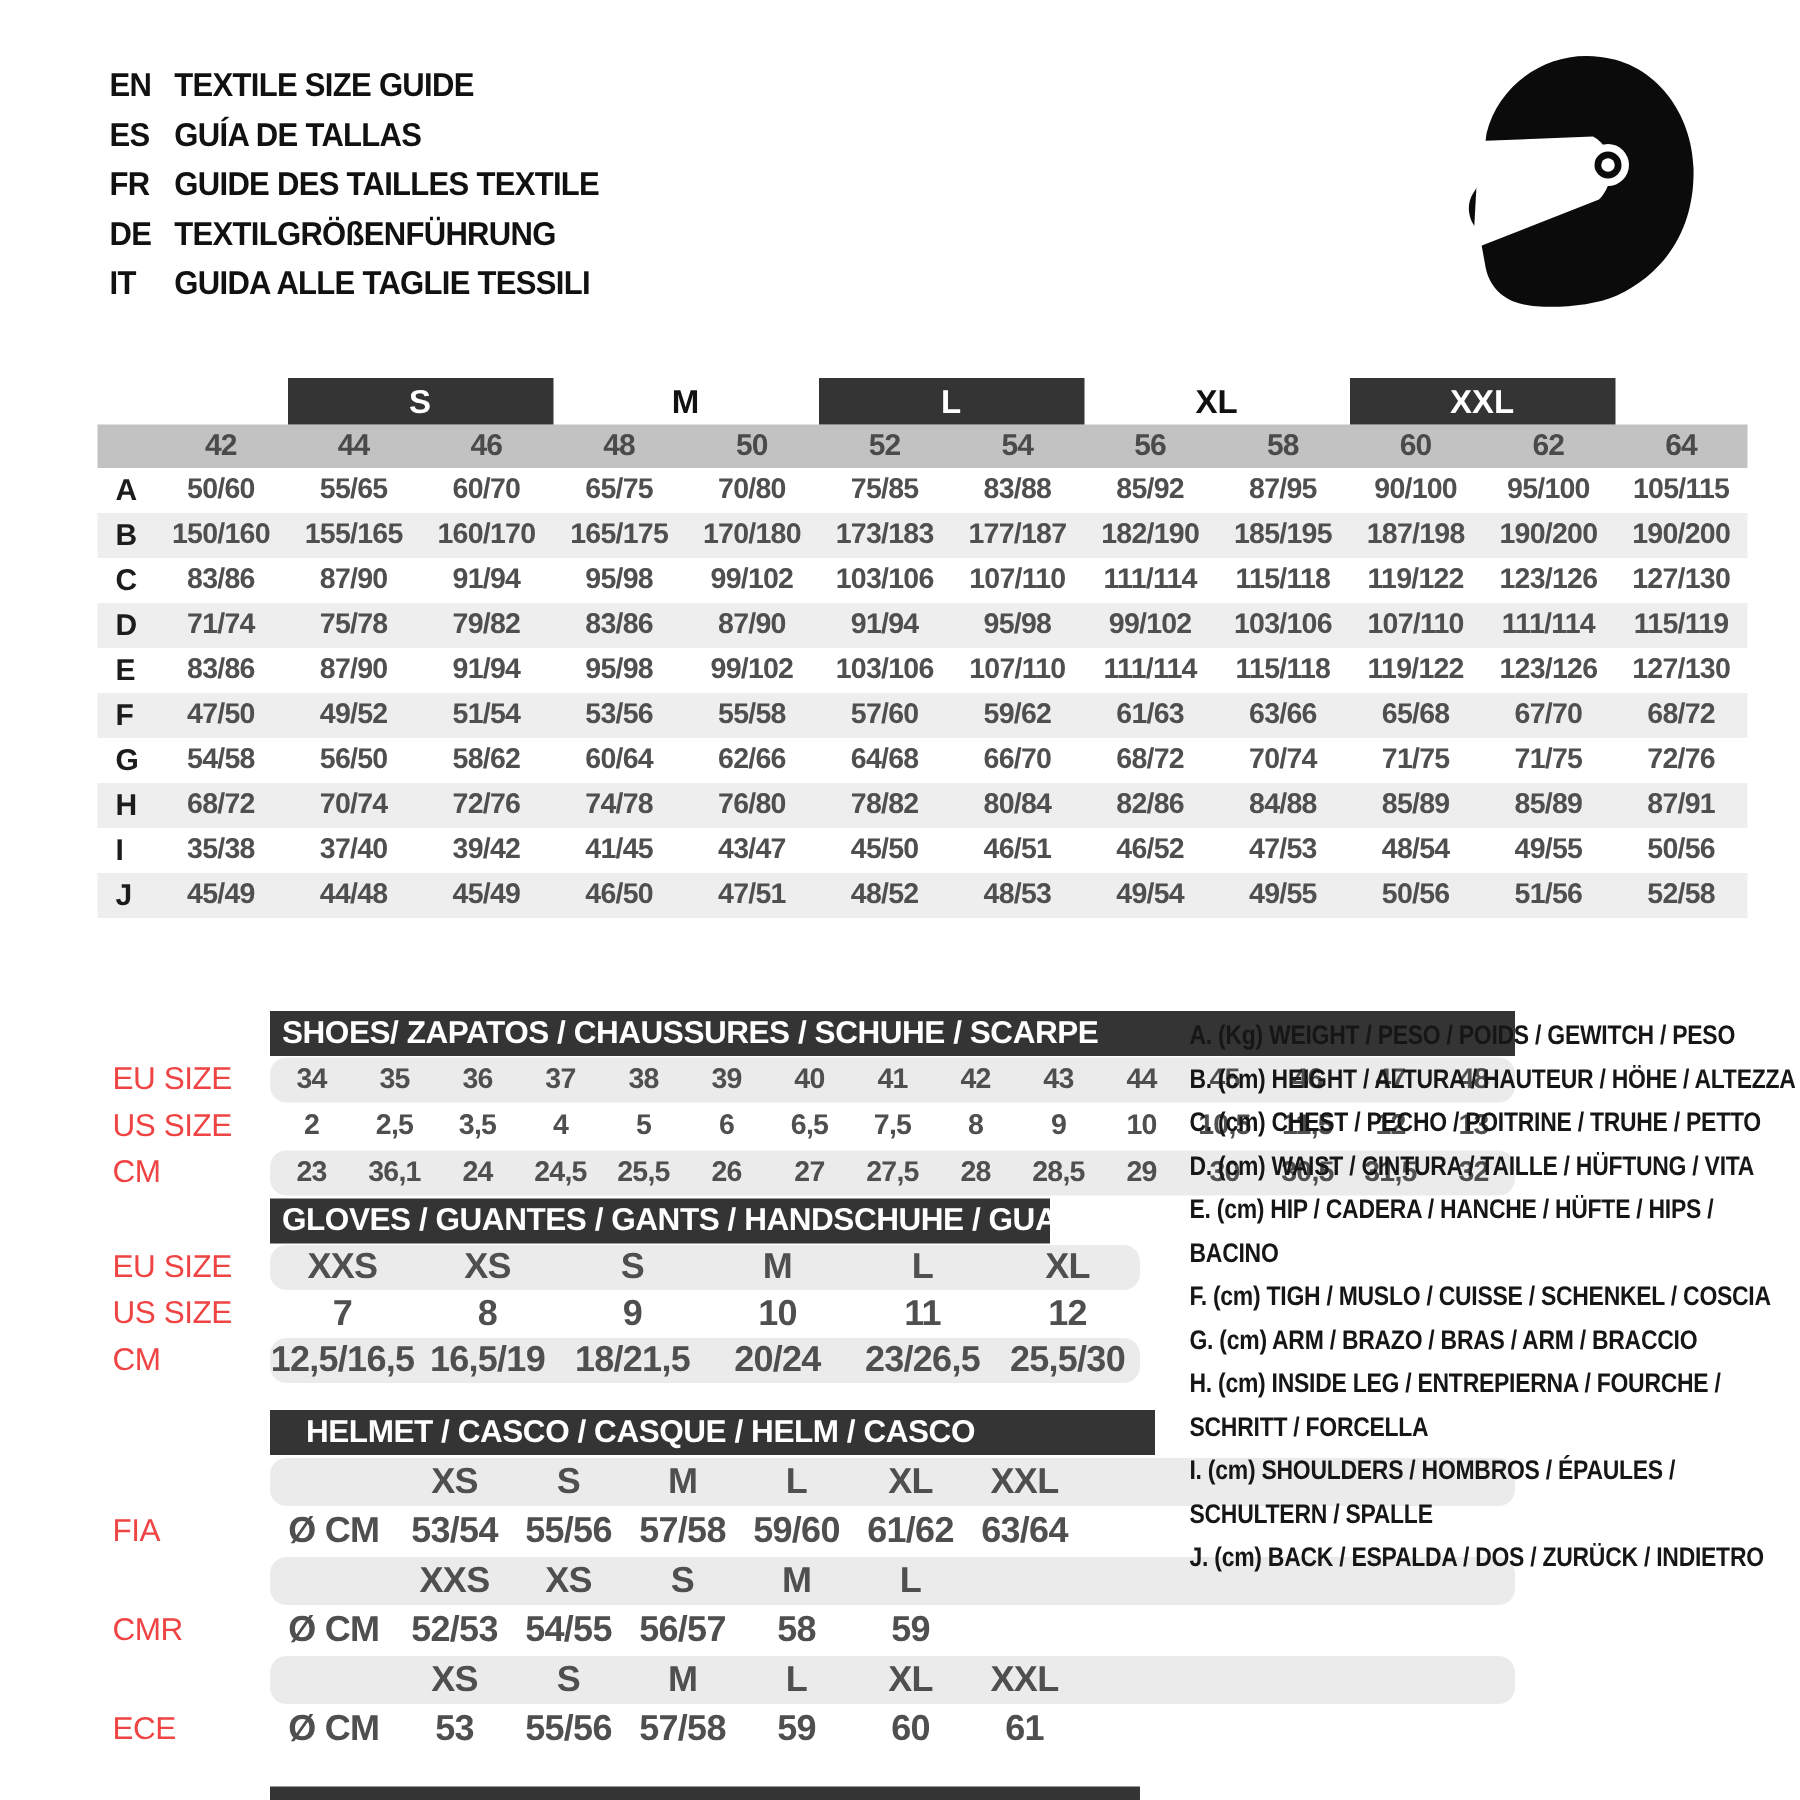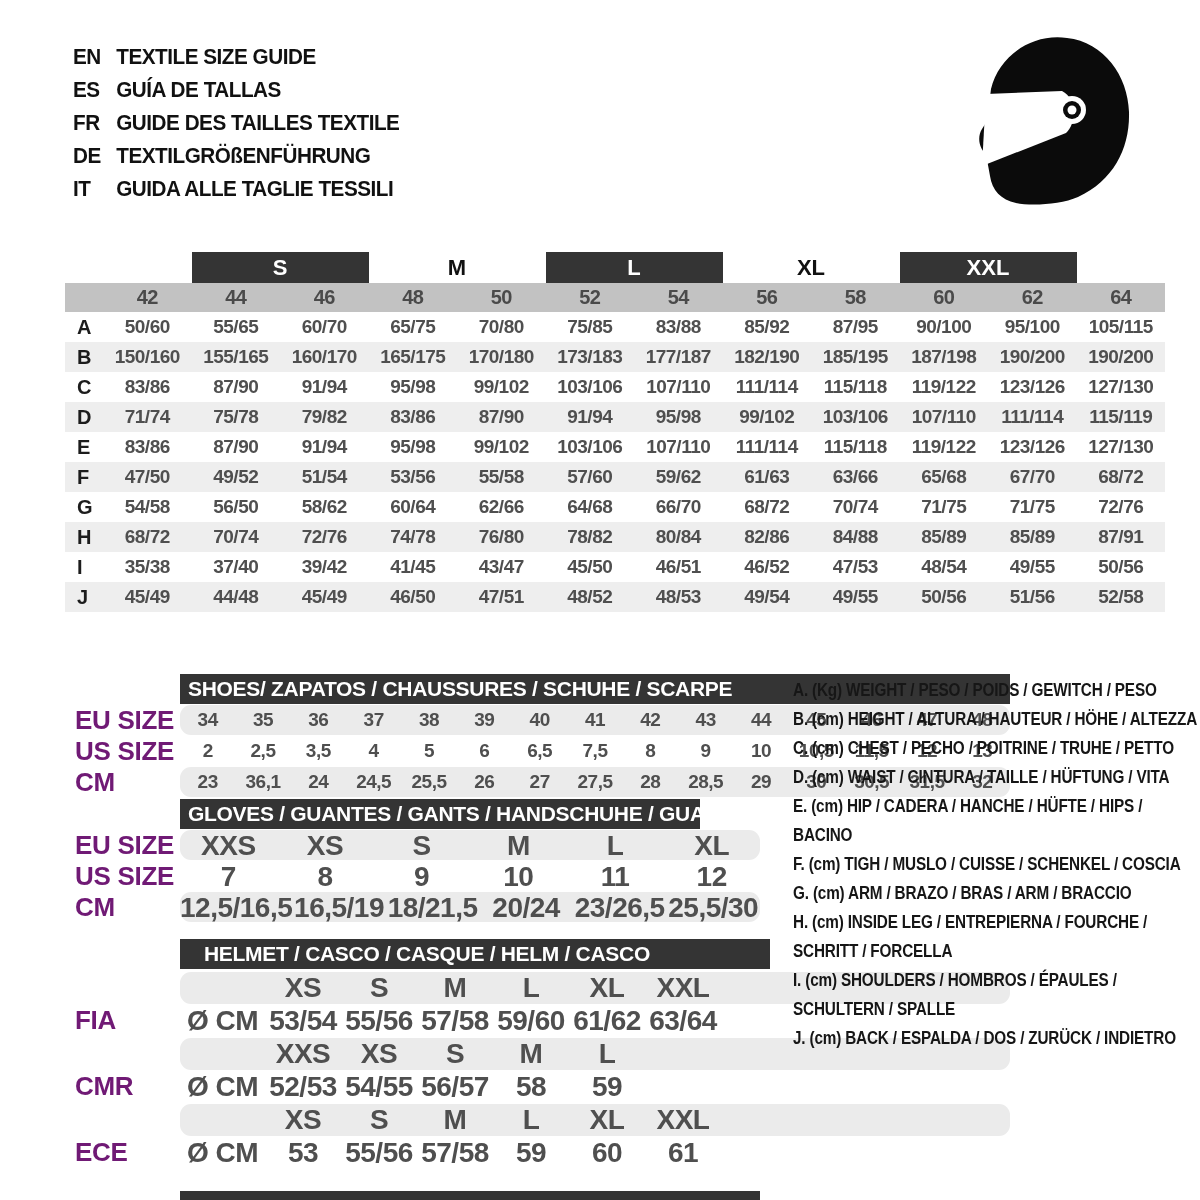--- a/index.html
+++ b/index.html
@@ -28,32 +28,32 @@
   .st-data.stripe { background:#eeeeee; }
   .st-letter { font-weight:bold; font-size:20px; padding-left:12px; color:#1c1c1c; }
   .st-cell { text-align:center; font-weight:bold; font-size:19px; color:#4f4f4f; letter-spacing:-0.5px; white-space:nowrap; }
   .st-band .st-cell { font-size:20px; color:#4a4a4a; }
 
   
   .section { position:absolute; left:75px; }
   #shoes-sec { top:674px; }
   #gloves-sec { top:799px; }
   #helmet-sec { top:939px; }
-  .sec-row { display:flex; height:30px; margin-bottom:1px; }
+  .sec-row { display:flex; align-items:center; height:30px; margin-bottom:1px; }
   #helmet-sec .sec-row { height:32px; }
-  .sec-label { width:105px; font-weight:bold; font-size:26px; color:#701a75; flex:none; letter-spacing:-0.3px; }
+  .sec-label { width:105px; font-weight:normal; font-size:21px; color:#ef4444; flex:none; letter-spacing:-0.3px; }
   .bar { background:#343434; color:#fff; font-weight:bold; font-size:21px; height:30px; line-height:30px;
          padding-left:8px; letter-spacing:-0.3px; white-space:nowrap; }
   .w830 { width:830px; } .w520 { width:520px; } .w590 { width:590px;padding-left:24px; }
   .grid15 { width:830px; display:grid; grid-template-columns:repeat(15,1fr); height:100%; align-items:center; }
   .grid6  { width:580px; display:grid; grid-template-columns:repeat(6,1fr);  height:100%; align-items:center; }
   .hgrid  { width:830px; display:grid; grid-template-columns:85px repeat(6,76px) 1fr; height:100%; align-items:center; }
   .shaded { background:#ebebeb;border-radius:11px; }
   .cell { text-align:center; font-weight:bold; font-size:19px; color:#4f4f4f; letter-spacing:-0.5px; white-space:nowrap; }
-  .grid6 .cell, .hgrid .cell { font-size:28px; }
+  .grid6 .cell, .hgrid .cell { font-size:24px; }
 
   
   #legend { position:absolute; left:793px; top:676px; width:480px; transform:scaleX(0.85); transform-origin:0 0; }
   .legend-item { font-weight:bold; font-size:18px; line-height:29px; color:#161616; letter-spacing:-0.2px; }
 
   
   #bottom-bar { position:absolute; left:180px; top:1191px; width:580px; height:9px; background:#343434; }
 </style>
 </head>
 <body>

